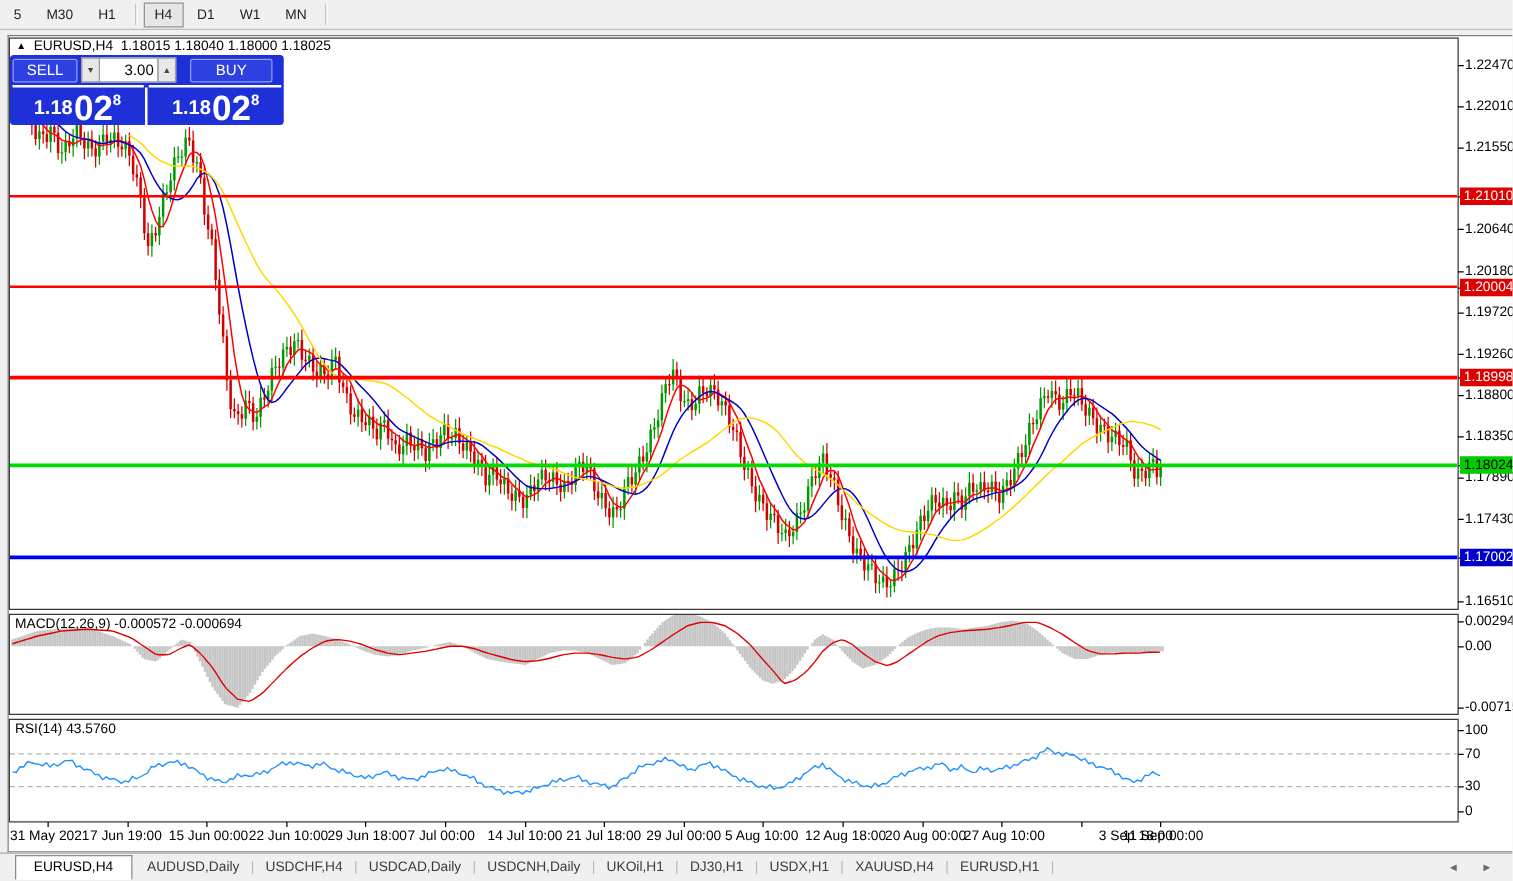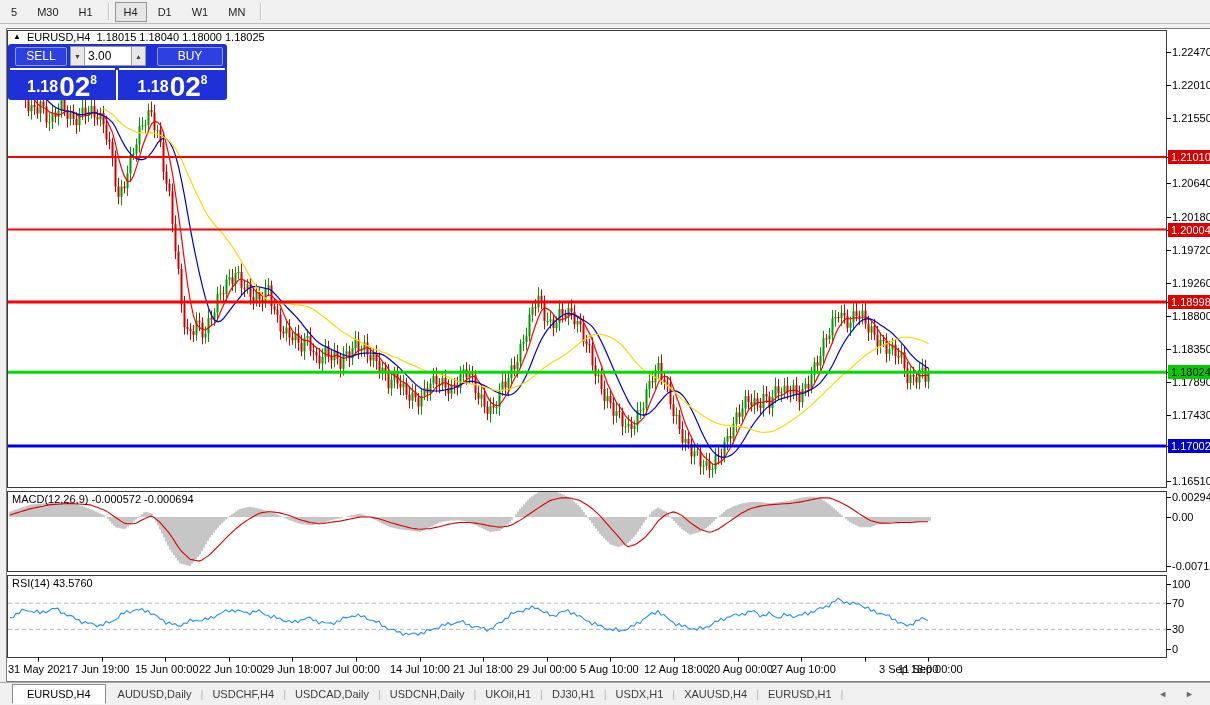--- a/index.html
+++ b/index.html
@@ -16,25 +16,25 @@
   #chart-header{position:absolute;left:13px;top:31px;font-size:11px;color:#000;display:flex;align-items:center;gap:6px}
   #collapse-tri{font-size:8px;line-height:10px}
   .ind-label{position:absolute;left:12px;font-size:11px;color:#000}
   .axl{position:absolute;left:1172px;font-size:11px;color:#000;line-height:12px;white-space:nowrap}
   .axb{position:absolute;left:1168px;font-size:11px;line-height:12px;padding:1px 3px;white-space:nowrap}
   .txl{position:absolute;font-size:11px;color:#000;line-height:12px;white-space:nowrap}
   
   #trade-widget{position:absolute;left:8px;top:44px;width:219px;height:56px;background:#1e31d8;border-radius:3px;z-index:3}
   #tw-row1{position:absolute;left:0;top:0;width:219px;height:24px;display:flex;align-items:center}
   .tw-btn{background:#2e41e0;border:1px solid #8f9cff;color:#fff;font-size:12px;height:19px;display:flex;align-items:center;justify-content:center;border-radius:2px;box-sizing:border-box}
-  #tw-sell{width:52px;margin-left:7px}
+  #tw-sell{width:52px;margin-left:2px}
   #tw-buy{width:66px;margin-left:11px}
   #tw-spin{display:flex;align-items:center;height:20px;margin-left:3px}
   .spin-btn{width:15px;height:20px;background:#e8e8e8;border:1px solid #9a9a9a;color:#444;font-size:7px;display:flex;align-items:center;justify-content:center;box-sizing:border-box}
-  #vol-input{width:46px;height:20px;border:1px solid #9a9a9a;border-left:none;border-right:none;font-size:12px;text-align:left;padding:0 3px;box-sizing:border-box;font-family:"Liberation Sans",sans-serif}
+  #vol-input{width:46px;height:20px;border:1px solid #9a9a9a;border-left:none;border-right:none;font-size:12px;text-align:right;padding:0 3px;box-sizing:border-box;font-family:"Liberation Sans",sans-serif}
   .tw-underline{position:absolute;top:24px;height:2px;background:#fff}
   #tw-ul-left{left:2px;width:105px}
   #tw-ul-right{left:111px;width:106px}
   .tw-price{position:absolute;top:26px;height:30px;color:#fff;display:flex;align-items:flex-end;justify-content:center}
   #tw-price-sell{left:0;width:108px;border-right:2px solid #fff}
   #tw-price-buy{left:110px;width:109px}
   .twp-small{font-size:16px;font-weight:bold;margin:0 1px 4px 0}
   .twp-big{font-size:28px;line-height:27px;font-weight:bold}
   .twp-sup{font-size:12px;font-weight:bold;transform:translateY(-13px)}
   

